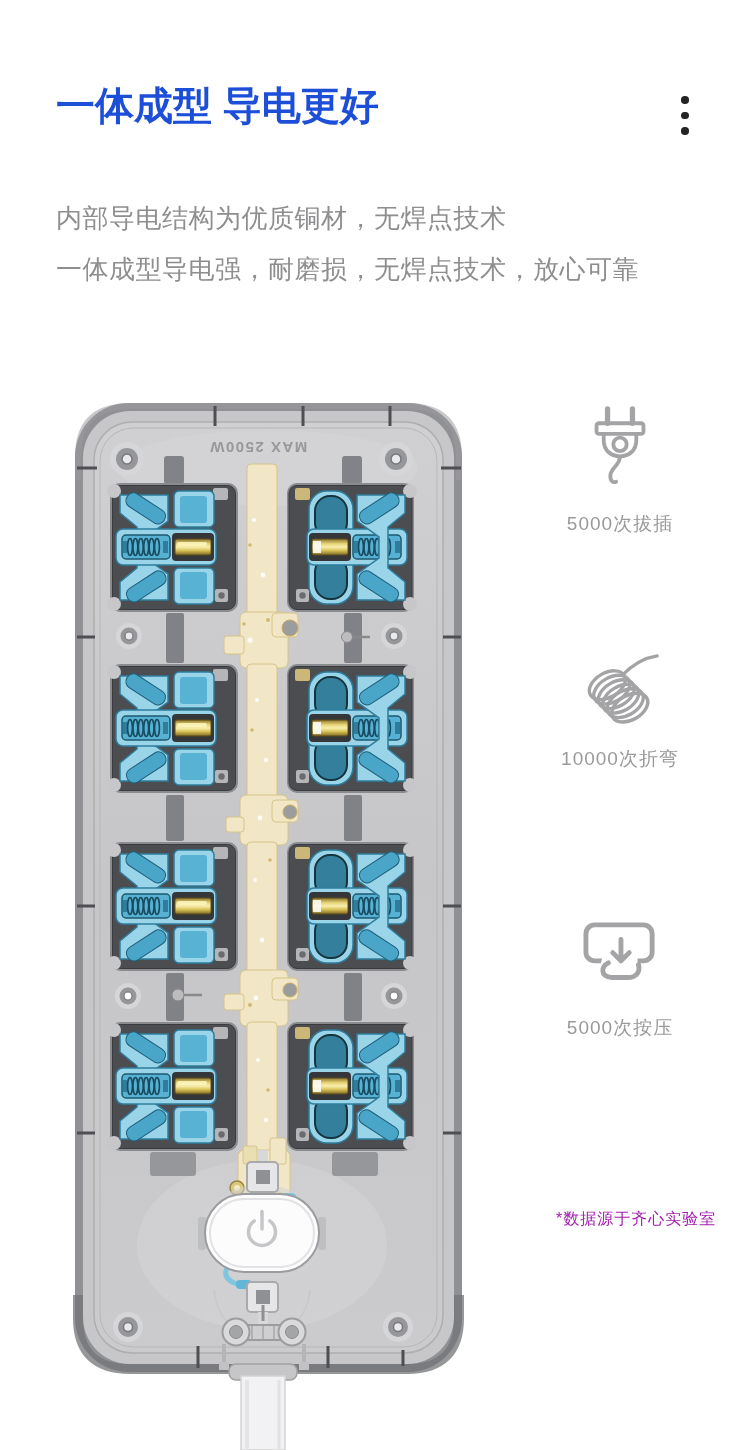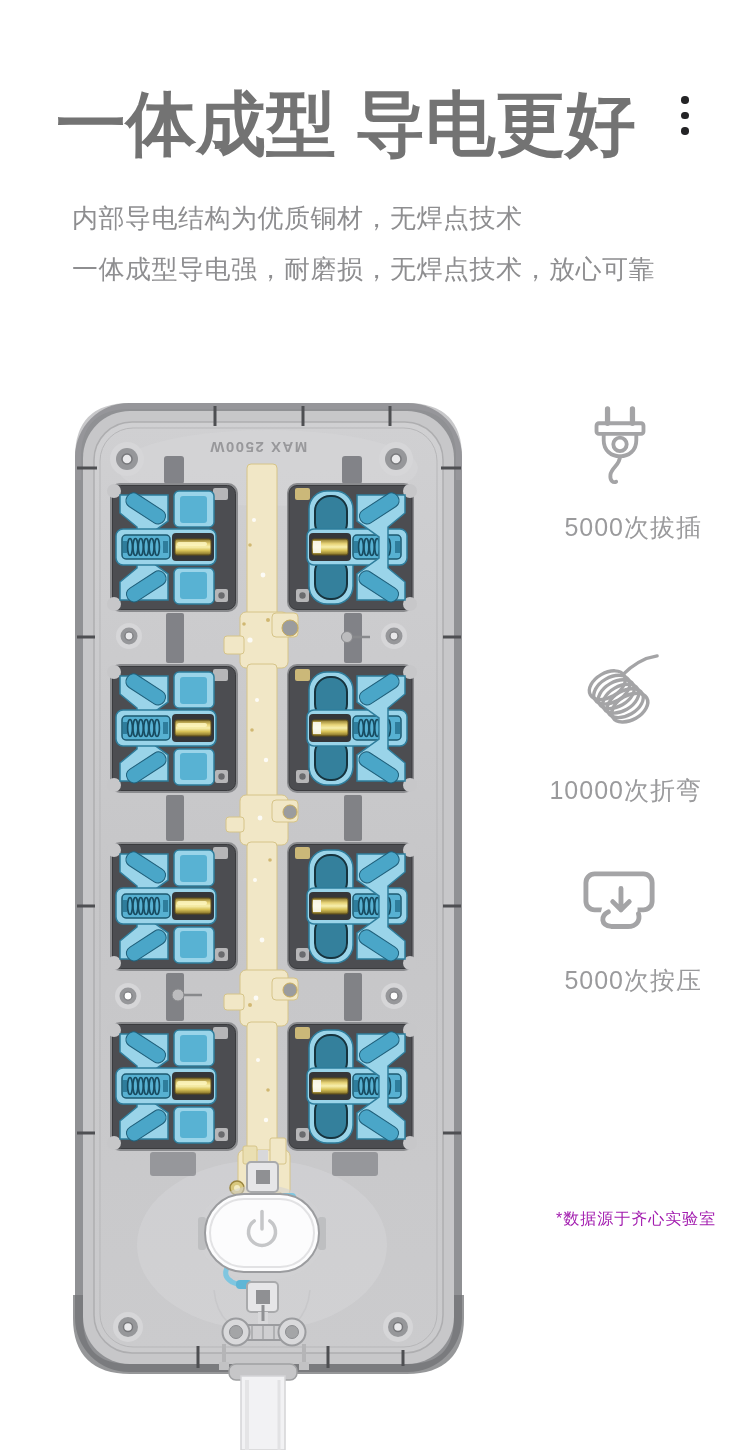--- a/index.html
+++ b/index.html
@@ -3,35 +3,35 @@
 <meta charset="utf-8">
 <style>
   html,body{margin:0;padding:0;}
   body{
     width:750px;height:1450px;position:relative;overflow:hidden;
     background:#ffffff;
     font-family:"Liberation Sans","DejaVu Sans",sans-serif;
   }
   .abs{position:absolute;}
   .title{
-    left:56px;top:84px;font-size:70px;font-weight:600;color:#737373;
+    left:56px;top:84px;font-size:39px;font-weight:600;color:#1d4ed8;
     letter-spacing:0px;white-space:nowrap;line-height:1.15;
   }
   .kebab{left:681px;top:96px;display:flex;flex-direction:column;gap:8px;cursor:pointer;}
   .kebab .dot{width:7.5px;height:7.5px;border-radius:50%;background:#242426;}
-  .subtitle{left:72px;top:193px;font-size:26px;color:#8e8e90;letter-spacing:0.5px;line-height:51px;white-space:nowrap;}
+  .subtitle{left:56px;top:193px;font-size:26px;color:#8e8e90;letter-spacing:0.5px;line-height:51px;white-space:nowrap;}
   .product-svg{left:0;top:0;}
   .feature{width:164px;left:538px;text-align:center;}
   .f1{top:406px;}
   .f2{top:650px;}
-  .f3{top:869px;}
+  .f3{top:920px;}
   .ficon{display:block;margin:0 auto;}
-  .flabel{font-size:25px;color:#9a9a9c;letter-spacing:1px;white-space:nowrap;text-align:right;}
+  .flabel{font-size:19px;color:#9a9a9c;letter-spacing:1px;white-space:nowrap;}
   .f1 .flabel{margin-top:13px;}
-  .f2 .flabel{margin-top:38px;}
+  .f2 .flabel{margin-top:10px;}
   .f3 .flabel{margin-top:21px;}
   .footnote{left:556px;top:1209px;font-size:16px;color:#a21caf;letter-spacing:1px;white-space:nowrap;}
 </style>
 </head>
 <body>
 
 <div class="abs title">一体成型 导电更好</div>
 
 <div class="abs kebab">
   <span class="dot"></span>

